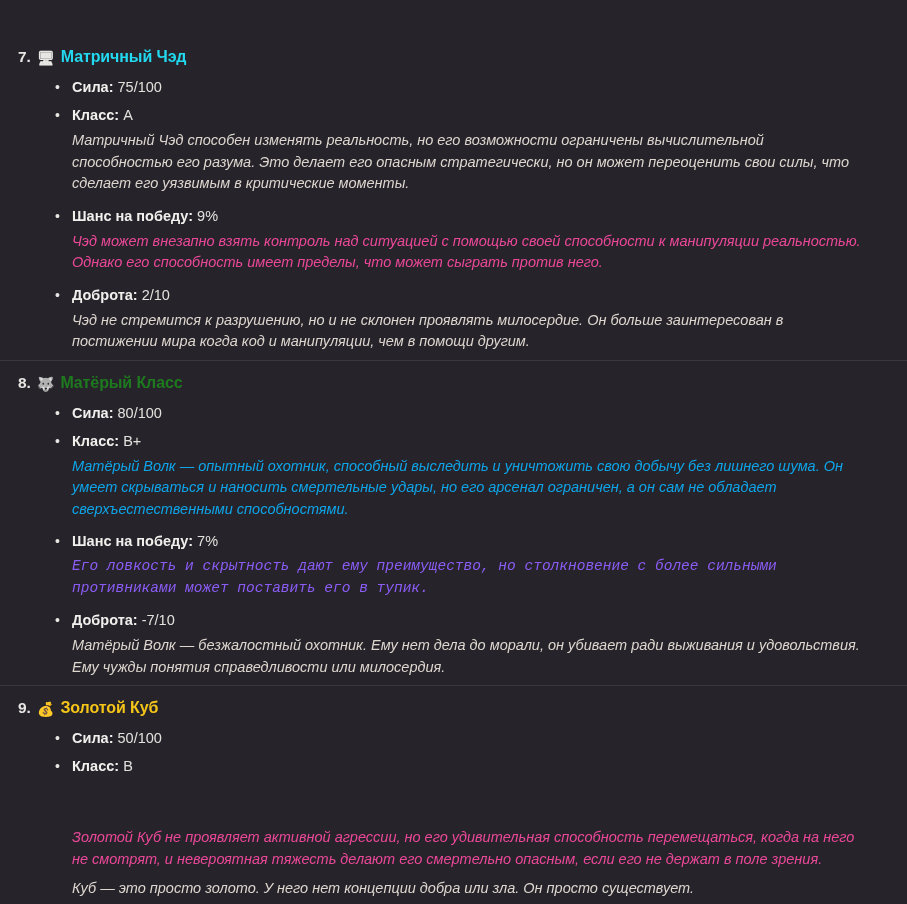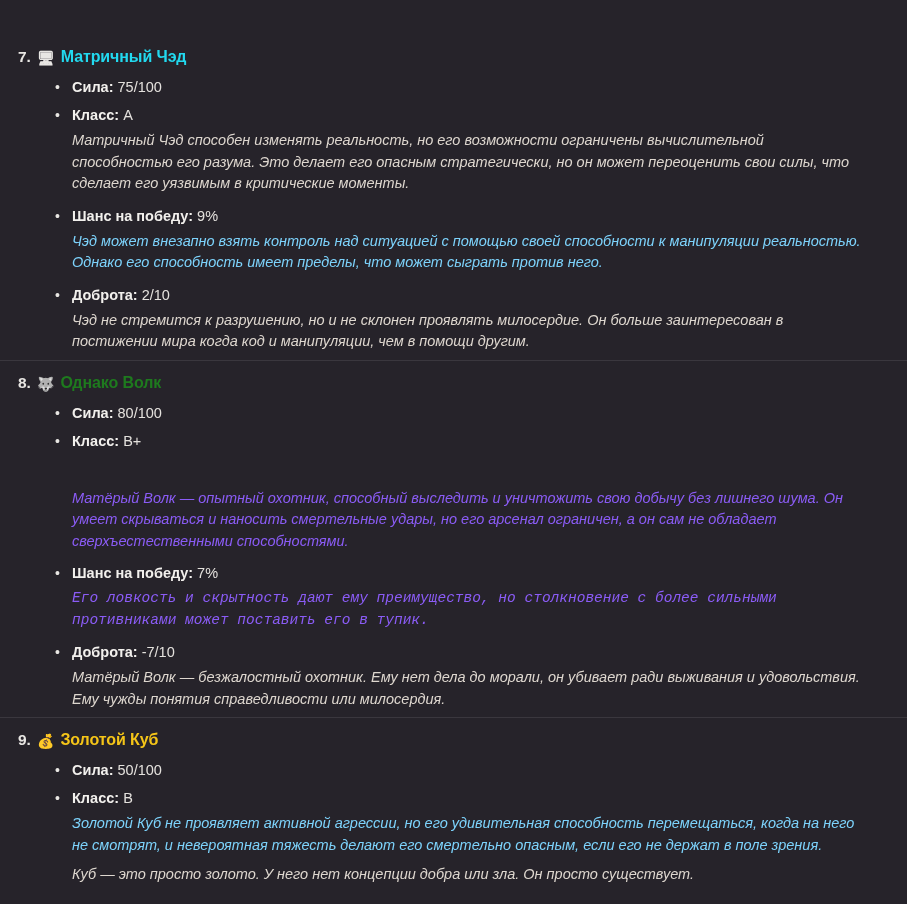--- a/index.html
+++ b/index.html
@@ -129,51 +129,51 @@
           <span class="stat-label">Класс:</span>
           <span class="stat-value">A</span>
         </div>
         <div class="desc" style="color: rgb(222, 215, 207);">Матричный Чэд способен изменять реальность, но его возможности ограничены вычислительной способностью его разума. Это делает его опасным стратегически, но он может переоценить свои силы, что сделает его уязвимым в критические моменты.</div>
       </li>
       <li>
         <div class="stat-line">
           <span class="stat-label">Шанс на победу:</span>
           <span class="stat-value">9%</span>
         </div>
-        <div class="desc" style="color: #7dd3fc;">Чэд может внезапно взять контроль над ситуацией с помощью своей способности к манипуляции реальностью. Однако его способность имеет пределы, что может сыграть против него.</div>
+        <div class="desc" style="color: #ec4899;">Чэд может внезапно взять контроль над ситуацией с помощью своей способности к манипуляции реальностью. Однако его способность имеет пределы, что может сыграть против него.</div>
       </li>
       <li>
         <div class="stat-line">
           <span class="stat-label">Доброта:</span>
           <span class="stat-value">2/10</span>
         </div>
         <div class="desc" style="color: rgb(222, 215, 207);">Чэд не стремится к разрушению, но и не склонен проявлять милосердие. Он больше заинтересован в постижении мира когда код и манипуляции, чем в помощи другим.</div>
       </li>
     </ul>
   </section>
 
   <section class="entry rest" style="border-top-color: rgb(58, 55, 62);">
     <div class="entry-header">
       <span class="entry-num">8.</span>
       <span class="entry-icon">🐺</span>
-      <span class="entry-title" style="color: rgb(30, 122, 30);">Однако Волк</span>
+      <span class="entry-title" style="color: rgb(30, 122, 30);">Матёрый Класс</span>
     </div>
     <ul class="stats">
       <li>
         <div class="stat-line">
           <span class="stat-label">Сила:</span>
           <span class="stat-value">80/100</span>
         </div>
       </li>
       <li>
         <div class="stat-line">
           <span class="stat-label">Класс:</span>
           <span class="stat-value">B+</span>
         </div>
-        <div class="desc" style="color: #8b5cf6; margin-top: 32px;">Матёрый Волк — опытный охотник, способный выследить и уничтожить свою добычу без лишнего шума. Он умеет скрываться и наносить смертельные удары, но его арсенал ограничен, а он сам не обладает сверхъестественными способностями.</div>
+        <div class="desc" style="color: #0ea5e9;">Матёрый Волк — опытный охотник, способный выследить и уничтожить свою добычу без лишнего шума. Он умеет скрываться и наносить смертельные удары, но его арсенал ограничен, а он сам не обладает сверхъестественными способностями.</div>
       </li>
       <li>
         <div class="stat-line">
           <span class="stat-label">Шанс на победу:</span>
           <span class="stat-value">7%</span>
         </div>
         <div class="desc" style="color: #8b5cf6; font-family: Liberation Mono, monospace;">Его ловкость и скрытность дают ему преимущество, но столкновение с более сильными противниками может поставить его в тупик.</div>
       </li>
       <li>
         <div class="stat-line">
@@ -196,21 +196,21 @@
         <div class="stat-line">
           <span class="stat-label">Сила:</span>
           <span class="stat-value">50/100</span>
         </div>
       </li>
       <li>
         <div class="stat-line">
           <span class="stat-label">Класс:</span>
           <span class="stat-value">B</span>
         </div>
-        <div class="desc" style="color: #7dd3fc;">Золотой Куб не проявляет активной агрессии, но его удивительная способность перемещаться, когда на него не смотрят, и невероятная тяжесть делают его смертельно опасным, если его не держат в поле зрения.</div>
+        <div class="desc" style="color: #ec4899; margin-top: 46px;">Золотой Куб не проявляет активной агрессии, но его удивительная способность перемещаться, когда на него не смотрят, и невероятная тяжесть делают его смертельно опасным, если его не держат в поле зрения.</div>
       </li>
       <li>
         <div class="desc" style="color: rgb(222, 215, 207);">Куб — это просто золото. У него нет концепции добра или зла. Он просто существует.</div>
       </li>
     </ul>
   </section>
 
 </div>
 
 </body></html>

